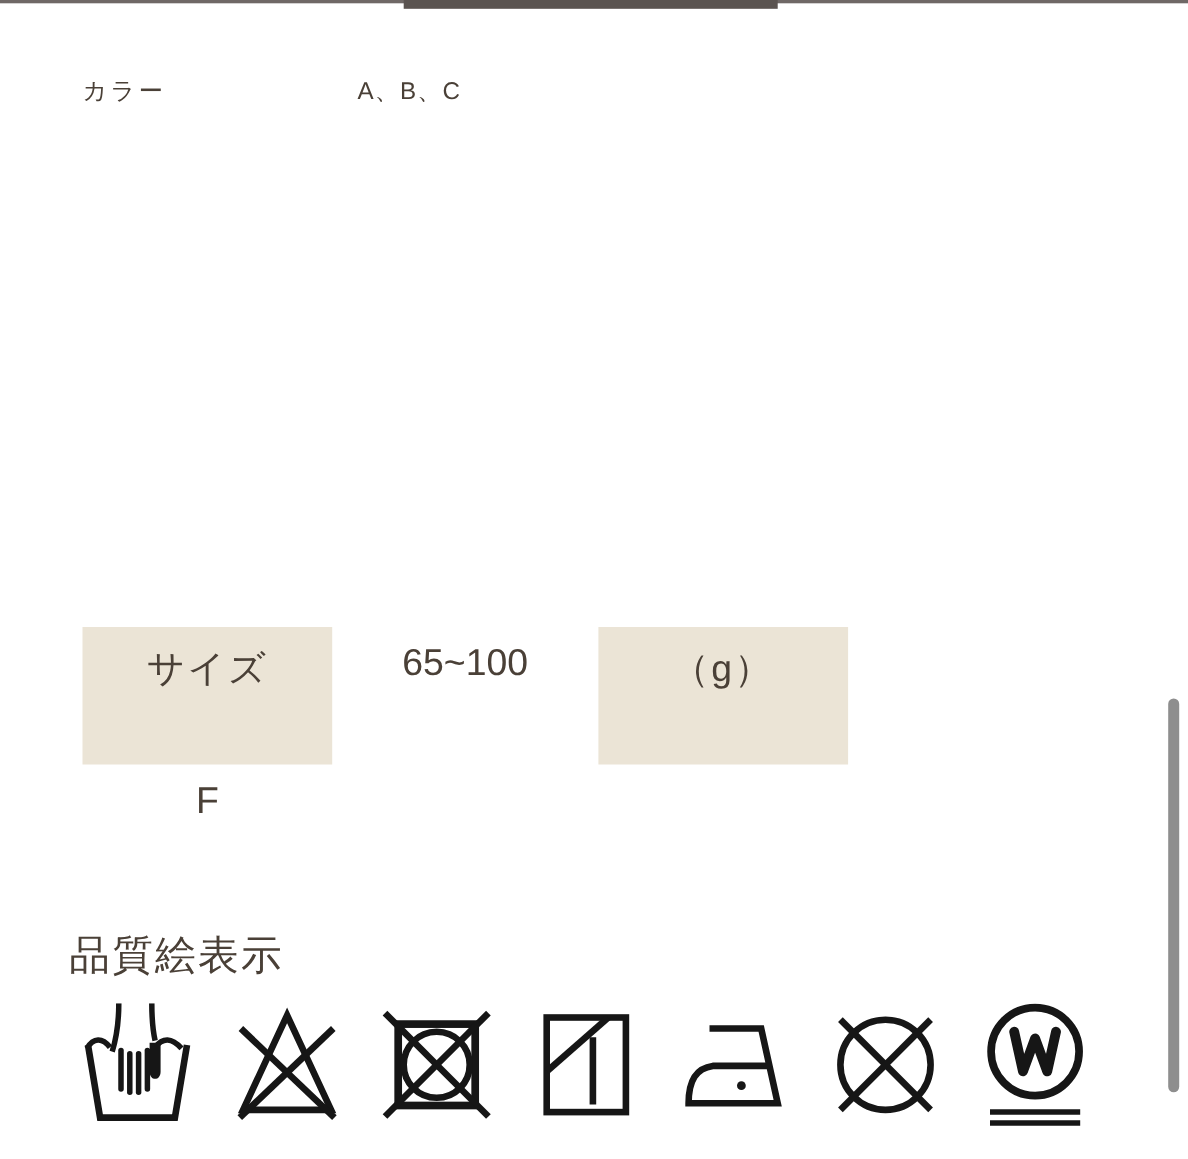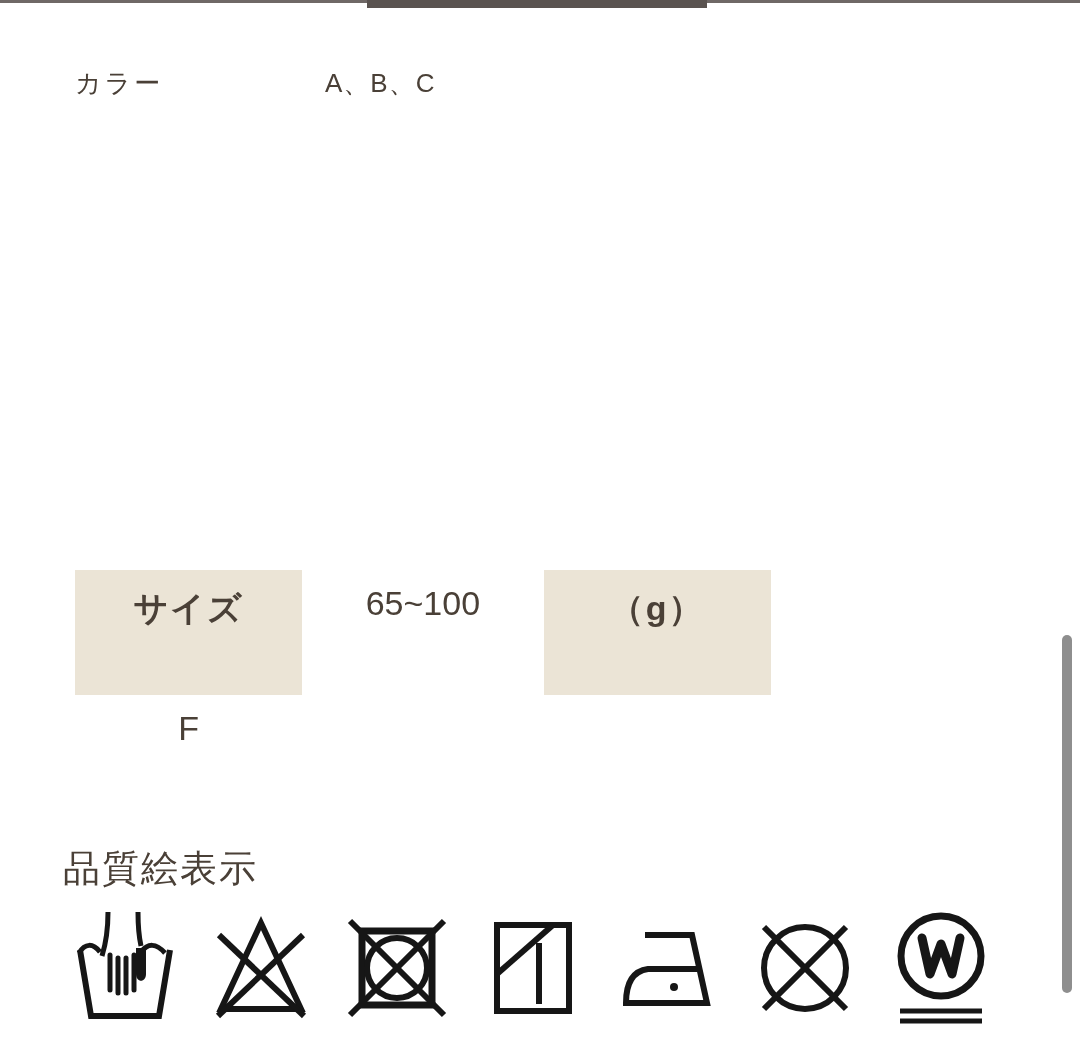--- a/index.html
+++ b/index.html
@@ -7,30 +7,30 @@
     width:1080px;height:1054px;position:relative;overflow:hidden;
     background:#ffffff;color:#4a4037;
     font-family:"Liberation Sans","DejaVu Sans",sans-serif;
   }
   
   .top-track{position:absolute;top:0;left:0;width:1080px;height:3px;background:#6f6866;}
   .top-thumb{position:absolute;top:0;left:367px;width:340px;height:8px;background:#5a5350;}
   
   .v-scroll-thumb{position:absolute;left:1062px;top:635px;width:10px;height:358px;border-radius:5px;background:#8e8e8e;}
   
-  .specs{position:absolute;left:75px;top:52px;font-size:26px;line-height:62px;letter-spacing:1px;}
+  .specs{position:absolute;left:75px;top:52px;font-size:22px;line-height:62px;letter-spacing:1px;}
   .spec-row{display:flex;align-items:flex-start;}
   .spec-row + .spec-row{margin-top:15px;}
   .spec-label{width:250px;flex:0 0 250px;letter-spacing:3px;}
   .spec-value div{white-space:nowrap;}
   
   .size-table{position:absolute;left:75px;top:570px;width:930px;display:grid;grid-template-columns:repeat(4,1fr);column-gap:7px;}
   .size-col{display:flex;flex-direction:column;}
   .th{background:#ebe4d6;height:125px;box-sizing:border-box;padding-top:9px;text-align:center;font-size:34px;line-height:58px;letter-spacing:2px;}
-  .th span{display:block;font-weight:bold;}
+  .th span{display:block;}
   .td{height:55px;box-sizing:border-box;padding-top:13px;text-align:center;font-size:34px;line-height:40px;}
   
   .care-title{position:absolute;left:63px;top:844px;font-size:37px;letter-spacing:2px;}
   .care-icons{position:absolute;left:75px;top:912px;display:flex;gap:36px;}
   .care-icons svg{display:block;}
   .ic{stroke:#161616;fill:none;}
 </style>
 </head>
 <body>
 

